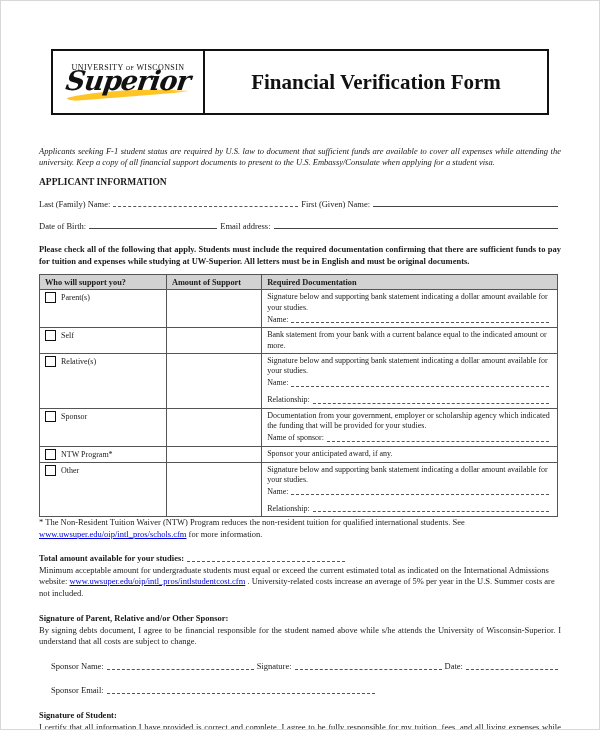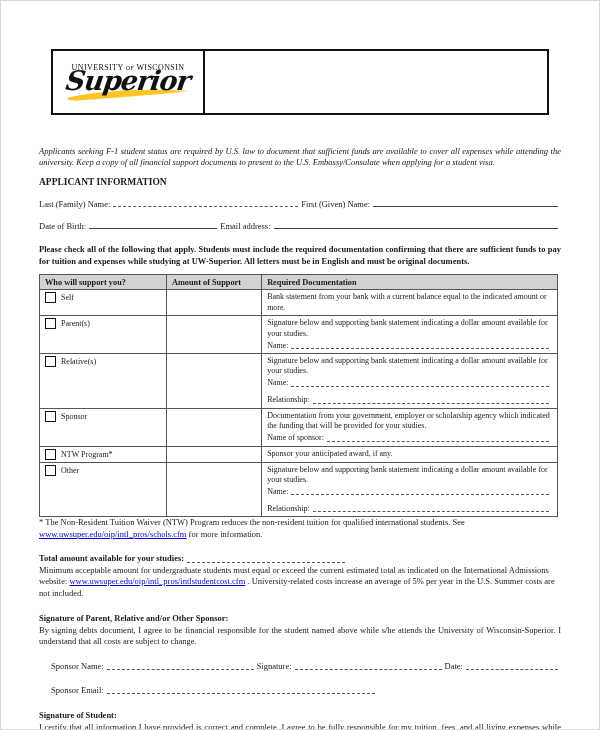--- a/index.html
+++ b/index.html
@@ -93,39 +93,42 @@
     margin-right:5px;flex:none;
   }
   .doc .fieldline{margin-top:1px;}
   .doc .fieldline.spaced{margin-top:6px;align-items:flex-end;}
 
   
   .footnote{line-height:1.35;}
   a.doclink{color:#0000d4;text-decoration:underline;cursor:pointer;}
 
   .totalblock{margin-top:13px;line-height:1.35;}
-  .total-line{display:flex;align-items:flex-end;}
+  .total-line{display:flex;align-items:flex-start;}
   .sig-block{margin-top:14px;line-height:1.35;text-align:justify;}
   .sigline{display:flex;align-items:flex-end;margin-top:13px;padding-left:12px;}
 </style>
 </head>
 <body>
 
 <div class="page">
   <div class="content">
 
     <div class="hdr">
       <div class="hdr-logo-cell">
         <div class="logo-top">UNIVERSITY of WISCONSIN</div>
         <div class="logo-script">Superior</div>
         <svg class="swoosh" width="126" height="14" viewBox="0 0 126 14">
           <path d="M2 11 C 30 4, 80 1, 124 4 C 90 6, 40 9, 8 13 C 5 13.5, 2 12.5, 2 11 Z" fill="#FFC425"></path>
           <path d="M4 12.5 C 40 8, 90 4, 122 4.5 C 95 7.5, 45 11, 10 13.8 Z" fill="#FFC425"></path>
         </svg>
       </div>
+      <div class="hdr-title-cell">
+        <div class="hdr-title">Financial Verification Form</div>
+      </div>
     </div>
 
     <div class="intro">Applicants seeking F-1 student status are required by U.S. law to document that sufficient funds are available to cover all expenses while attending the university. Keep a copy of all financial support documents to present to the U.S. Embassy/Consulate when applying for a student visa.</div>
 
     <div class="sect-heading">APPLICANT INFORMATION</div>
 
     <div class="fieldline">
       <span class="lbl">Last (Family) Name:</span>
       <span class="fill dashed" style="max-width:188px;"></span>
       <span class="lbl">First (Given) Name:</span>
@@ -146,43 +149,43 @@
           <tr>
         <th>Who will support you?</th>
         <th>Amount of Support</th>
         <th>Required Documentation</th>
       </tr>
 
       <tr>
         <td class="who">
           <div class="cbrow">
             <span class="cb"></span>
+            <span>Parent(s)</span>
+          </div>
+        </td>
+        <td class="amt"></td>
+        <td class="doc">
+          <span>Signature below and supporting bank statement indicating a dollar amount available for your studies.</span>
+          <div class="fieldline">
+            <span class="lbl">Name:</span>
+            <span class="fill dashed"></span>
+          </div>
+        </td>
+      </tr>
+
+      <tr>
+        <td class="who">
+          <div class="cbrow">
+            <span class="cb"></span>
             <span>Self</span>
           </div>
         </td>
         <td class="amt"></td>
         <td class="doc">
           <span>Bank statement from your bank with a current balance equal to the indicated amount or more.</span>
-        </td>
-      </tr>
-
-      <tr>
-        <td class="who">
-          <div class="cbrow">
-            <span class="cb"></span>
-            <span>Parent(s)</span>
-          </div>
-        </td>
-        <td class="amt"></td>
-        <td class="doc">
-          <span>Signature below and supporting bank statement indicating a dollar amount available for your studies.</span>
-          <div class="fieldline">
-            <span class="lbl">Name:</span>
-            <span class="fill dashed"></span>
-          </div>
         </td>
       </tr>
 
       <tr>
         <td class="who">
           <div class="cbrow">
             <span class="cb"></span>
             <span>Relative(s)</span>
           </div>
         </td>

